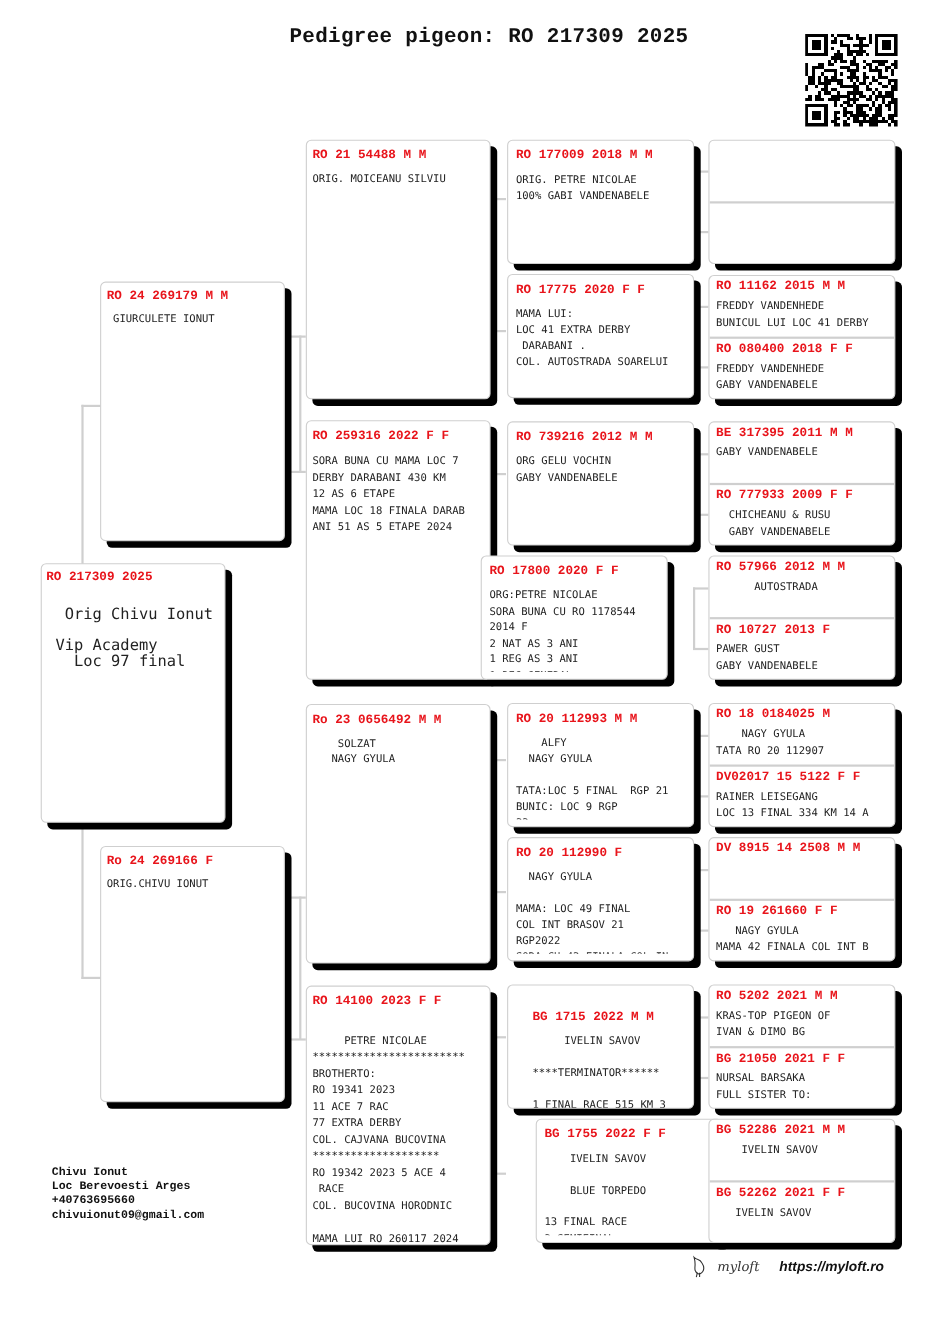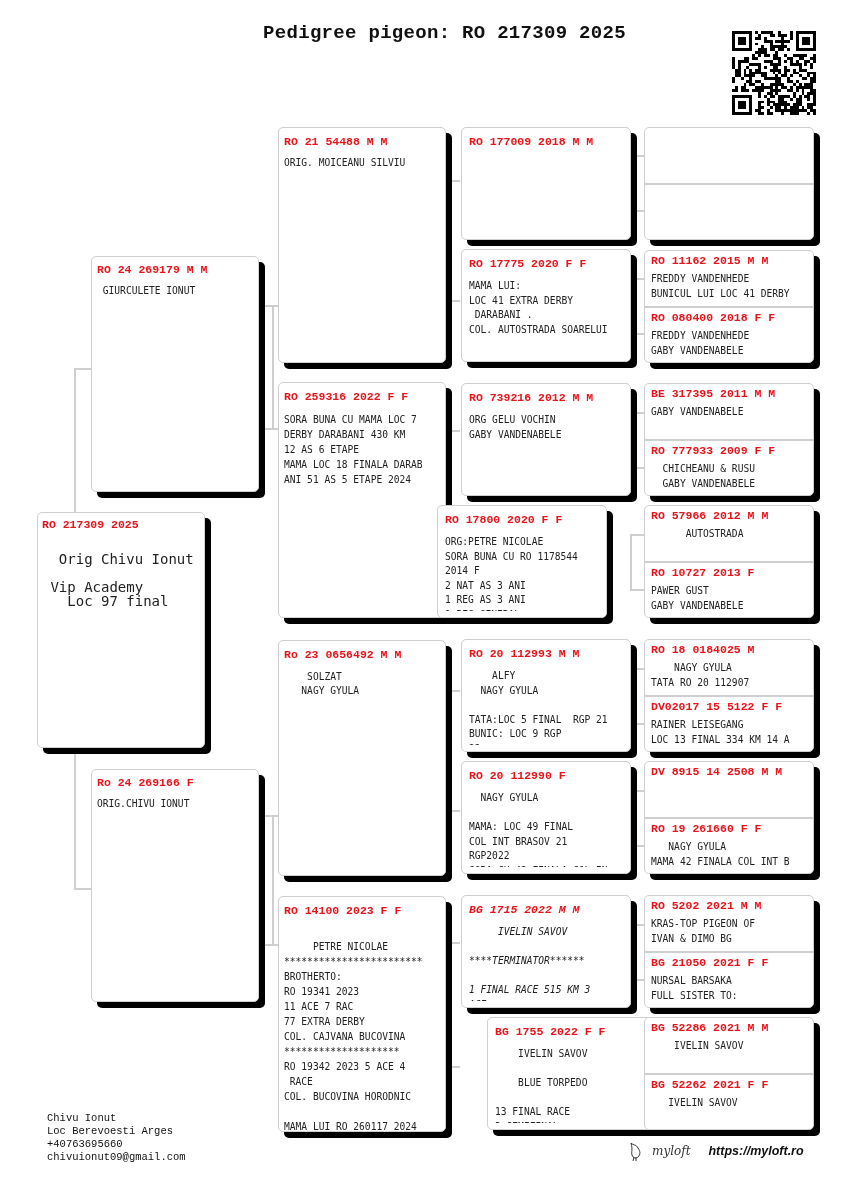--- a/index.html
+++ b/index.html
@@ -6,21 +6,21 @@
   body { width:849px; height:1200px; position:relative; overflow:hidden; font-family:"DejaVu Sans Mono", monospace; }
   .title { position:absolute; left:0; width:849px; top:22px; text-align:center; font-family:"Liberation Mono", monospace; font-weight:bold; font-size:19px; color:#111; letter-spacing:0.3px; }
   .title span { position:relative; left:20px; }
   .qr { position:absolute; left:732px; top:31px; width:84px; height:84px; }
   .box { position:absolute; background:#fff; border:1.5px solid #cfcfcf; border-radius:5px; box-shadow:6px 6px 0 #000; overflow:hidden; box-sizing:border-box; }
   .split { position:absolute; left:0; right:0; height:0; border-top:2px solid #cfcfcf; }
   .sect { position:absolute; left:0; right:0; overflow:hidden; }
   .ring { font-family:"Liberation Mono", monospace; font-weight:bold; color:#e8141b; font-size:11.5px; line-height:14px; white-space:pre; margin:0; }
   .info { font-family:"DejaVu Sans Mono", monospace; color:#222; font-size:9.6px; line-height:12px; white-space:pre; margin:0; }
   .line { position:absolute; background:#cfcfcf; }
-  .footer-contact { position:absolute; left:47px; top:1112px; font-family:"Liberation Mono", monospace; font-weight:normal; font-size:10.5px; line-height:13px; color:#111; white-space:pre; }
+  .footer-contact { position:absolute; left:47px; top:1060px; font-family:"Liberation Mono", monospace; font-weight:bold; font-size:10.5px; line-height:13px; color:#111; white-space:pre; }
   .brand { position:absolute; left:628px; top:1140px; display:flex; align-items:center; gap:8px; }
   .brand-logo { font-family:"DejaVu Serif", serif; font-style:italic; font-size:12px; color:#333; }
   .brand-url { font-family:"Liberation Sans", sans-serif; font-style:italic; font-weight:bold; font-size:12.5px; color:#111; margin-left:10px; }
 </style>
 </head>
 <body>
 
 <div class="title"><span>Pedigree pigeon: RO 217309 2025</span></div>
 
 <svg class="qr" viewBox="0 0 29 29" shape-rendering="crispEdges">
@@ -480,20 +480,22 @@
 RO 19342 2023 5 ACE 4
  RACE
 COL. BUCOVINA HORODNIC
 
 MAMA LUI RO 260117 2024</div>
 </div>
 
 <div id="ggp-container">
     <div class="box" style="left: 461px; top: 127px; width: 170px; height: 113px; padding: 7px;">
       <div class="ring">RO 177009 2018 M M</div>
+      <div class="info" style="margin-top: 8px; line-height: 14.5px; max-height: 76px; overflow: hidden;">ORIG. PETRE NICOLAE
+100% GABI VANDENABELE</div>
     </div>
     <div class="box" style="left: 461px; top: 249px; width: 170px; height: 113px; padding: 7px;">
       <div class="ring">RO 17775 2020 F F</div>
       <div class="info" style="margin-top: 8px; line-height: 14.5px; max-height: 76px; overflow: hidden;">MAMA LUI:
 LOC 41 EXTRA DERBY
  DARABANI .
 COL. AUTOSTRADA SOARELUI</div>
     </div>
     <div class="box" style="left: 461px; top: 383px; width: 170px; height: 113px; padding: 7px;">
       <div class="ring">RO 739216 2012 M M</div>
@@ -520,21 +522,21 @@
     </div>
     <div class="box" style="left: 461px; top: 761px; width: 170px; height: 113px; padding: 7px;">
       <div class="ring">RO 20 112990 F</div>
       <div class="info" style="margin-top: 8px; line-height: 14.5px; max-height: 76px; overflow: hidden;">  NAGY GYULA
 
 MAMA: LOC 49 FINAL
 COL INT BRASOV 21
 RGP2022
 SORA CU 42 FINALA COL IN</div>
     </div>
-    <div class="box" style="left: 461px; top: 895px; width: 170px; height: 113px; padding: 7px; font-style: italic;">
+    <div class="box" style="left: 461px; top: 895px; width: 170px; height: 113px; padding: 22px;">
       <div class="ring">BG 1715 2022 M M</div>
       <div class="info" style="margin-top: 8px; line-height: 14.5px; max-height: 76px; overflow: hidden;">     IVELIN SAVOV
 
 ****TERMINATOR******
 
 1 FINAL RACE 515 KM 3
 ACE</div>
     </div>
     <div class="box" style="left: 487px; top: 1017px; width: 170px; height: 113px; padding: 7px;">
       <div class="ring">BG 1755 2022 F F</div>

